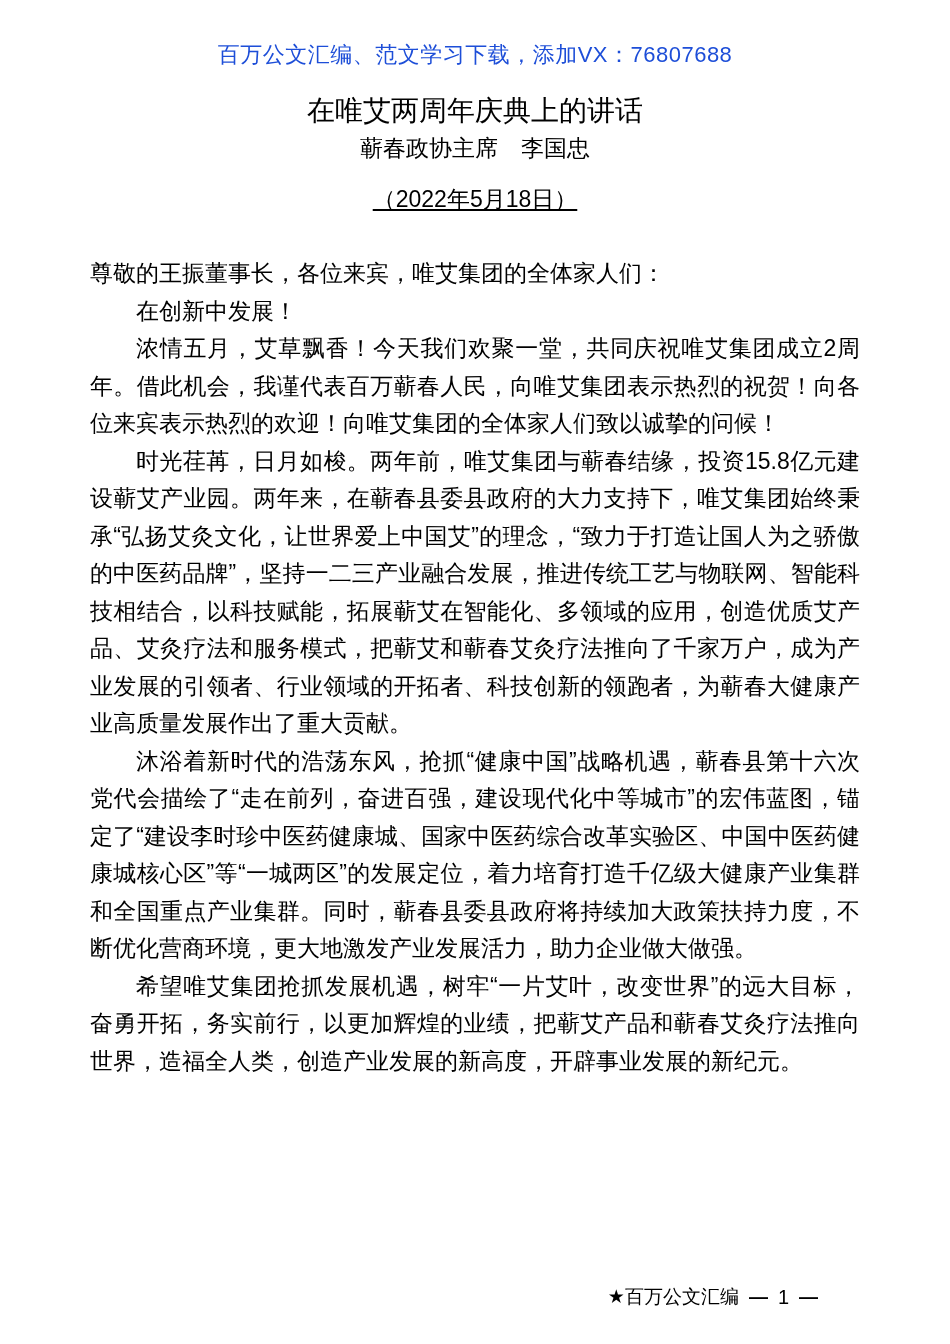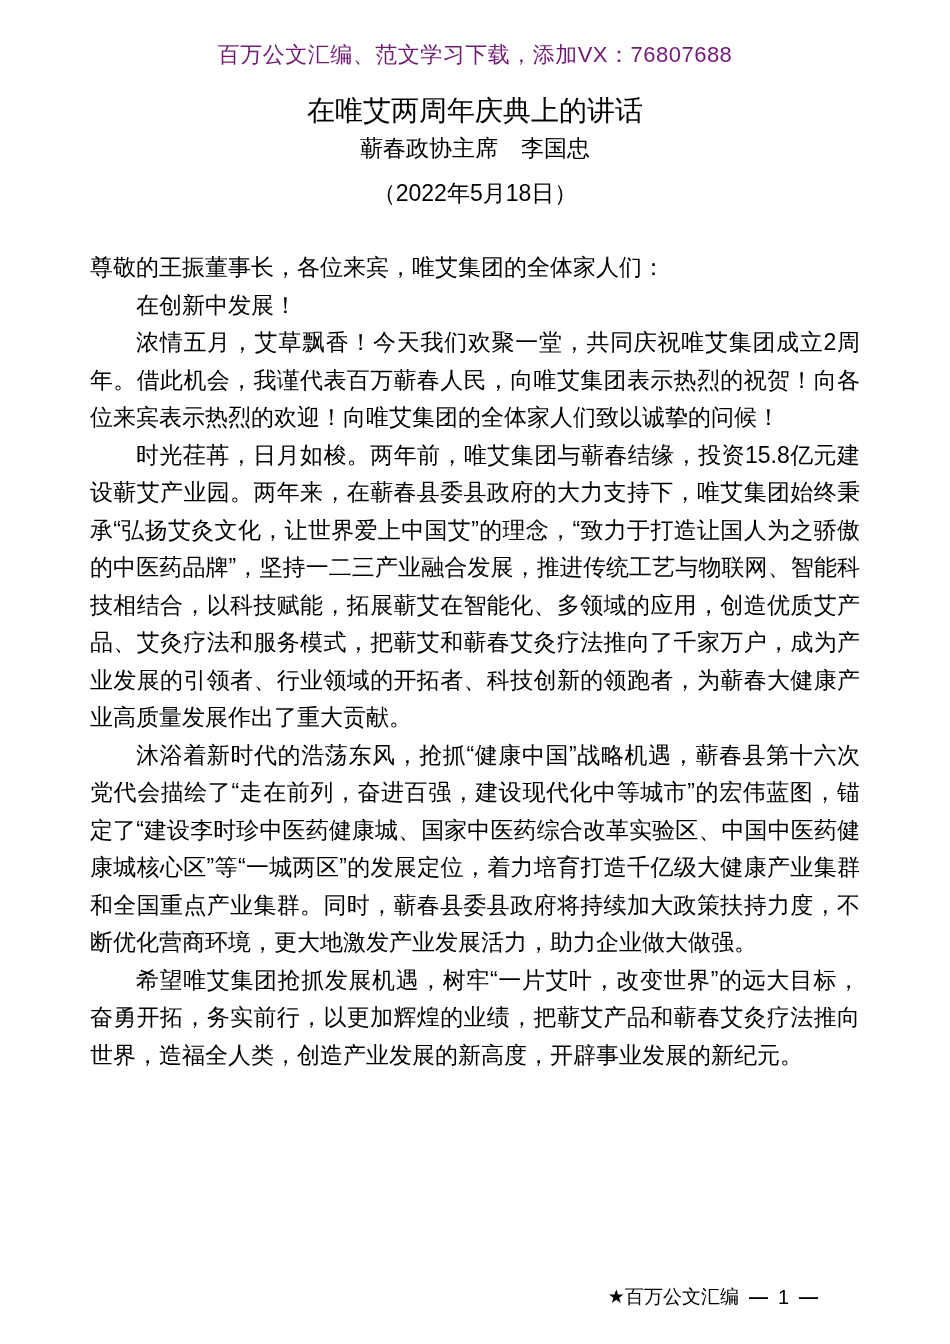--- a/index.html
+++ b/index.html
@@ -33,21 +33,22 @@
     margin: 0;
   }
   .doc-author {
     font-size: 23px;
     line-height: 33px;
     margin: 4px;
   }
   .doc-date {
     font-size: 23px;
     line-height: 36px;
-    margin: 10px 0 0 0;
+    margin: 16px 0 0 0;
+    text-decoration: underline;
   }
   .content {
     margin: 38px 90px 0 90px;
     font-size: 23px;
     line-height: 37.5px;
     text-align: justify;
     text-justify: inter-ideograph;
   }
   .content p {
     margin: 0;
@@ -70,21 +71,21 @@
     font-weight: bold;
   }
   .footer .pagenum {
     font-size: 20px;
   }
 </style>
 </head>
 <body>
 
 <div class="banner">
-  <span id="banner-text" style="color: #701a75;">百万公文汇编、范文学习下载，添加VX：76807688</span>
+  <span id="banner-text" style="color: #1d4ed8;">百万公文汇编、范文学习下载，添加VX：76807688</span>
 </div>
 
 <div class="title-block">
   <h1 class="doc-title">在唯艾两周年庆典上的讲话</h1>
   <div class="doc-author">蕲春政协主席　李国忠</div>
   <div class="doc-date">（2022年5月18日）</div>
 </div>
 
 <div class="content">
   <p>尊敬的王振董事长，各位来宾，唯艾集团的全体家人们：</p>

